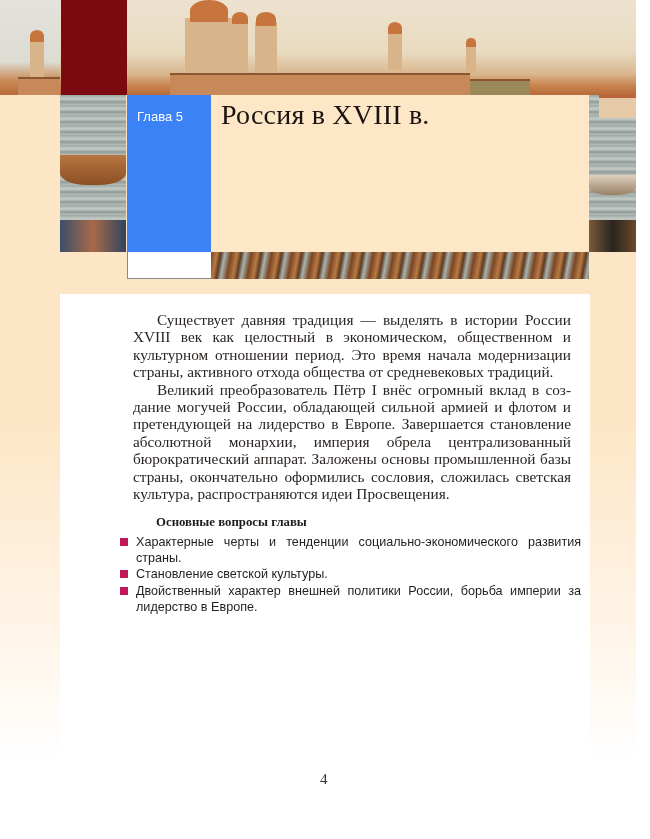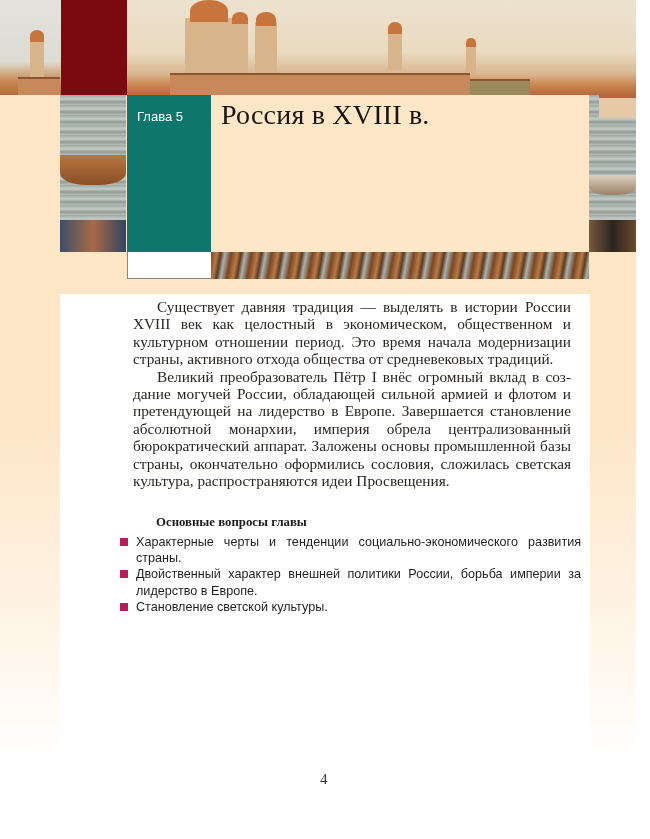--- a/index.html
+++ b/index.html
@@ -45,21 +45,21 @@
     .bottom-strip {
       position: absolute; left: 211px; top: 252px; width: 378px; height: 27px;
       background: repeating-linear-gradient(100deg, #7b4624 0px, #b87a43 6px, #5e3a22 10px, #a7b3ad 14px, #7b4624 20px);
     }
 
     
     .red-top {
       position: absolute; left: 61px; top: 0; width: 66px; height: 95px; background: #7a0a0f;
     }
     .chapter-block {
-      position: absolute; left: 127px; top: 95px; width: 84px; height: 157px; background: #0f766e;
+      position: absolute; left: 127px; top: 95px; width: 84px; height: 157px; background: #3b82f6;
     }
     .chapter-label {
       position: absolute; left: 10px; top: 14px; color: #ffffff;
       font-family: "Liberation Sans", sans-serif; font-size: 13px; letter-spacing: 0px;
     }
     .white-notch {
       position: absolute; left: 127px; top: 252px; width: 84px; height: 27px; background: #ffffff;
       box-shadow: inset 1px 0 0 #888, inset 0 -1px 0 #888;
     }
     .title-panel {
@@ -68,21 +68,21 @@
     .chapter-title {
       position: absolute; left: 10px; top: 4px; margin: 0; font-weight: normal;
       font-family: "Liberation Serif", serif; font-size: 28px; color: #1a1410; letter-spacing: 0.2px;
     }
 
     
     .content {
       position: absolute; left: 60px; top: 294px; width: 530px; height: 545px; background: #ffffff;
     }
     .intro {
-      position: absolute; left: 73px; top: 4px; width: 438px;
+      position: absolute; left: 73px; top: 17px; width: 438px;
       font-family: "Liberation Serif", serif; font-size: 15.3px; line-height: 17.4px; color: #2a2522;
       text-align: justify;
     }
     .intro p { margin: 0; text-indent: 24px; hyphens: manual; }
     .questions-heading {
       position: absolute; left: 96px; top: 221px; margin: 0;
       font-family: Liberation Serif, serif; font-weight: bold; font-size: 12.8px; color: #1b1b1b;
     }
     .questions {
       position: absolute; left: 59px; top: 240px; width: 462px; margin: 0; padding: 0; list-style: none;
@@ -154,22 +154,22 @@
   </div>
 
   <h2 class="questions-heading">Основные вопросы главы</h2>
   <ul class="questions">
     <li>
       <span class="bullet"></span>
       <span>Характерные черты и тенденции социально-экономического развития страны.</span>
     </li>
     <li>
       <span class="bullet"></span>
-      <span>Двойственный характер внешней политики России, борьба империи за лидерство в Европе.</span>
+      <span>Становление светской культуры.</span>
     </li>
     <li>
       <span class="bullet"></span>
-      <span>Становление светской культуры.</span>
+      <span>Двойственный характер внешней политики России, борьба империи за лидерство в Европе.</span>
     </li>
   </ul>
 </div>
 
 <div class="page-number">4</div>
 
 </body></html>

